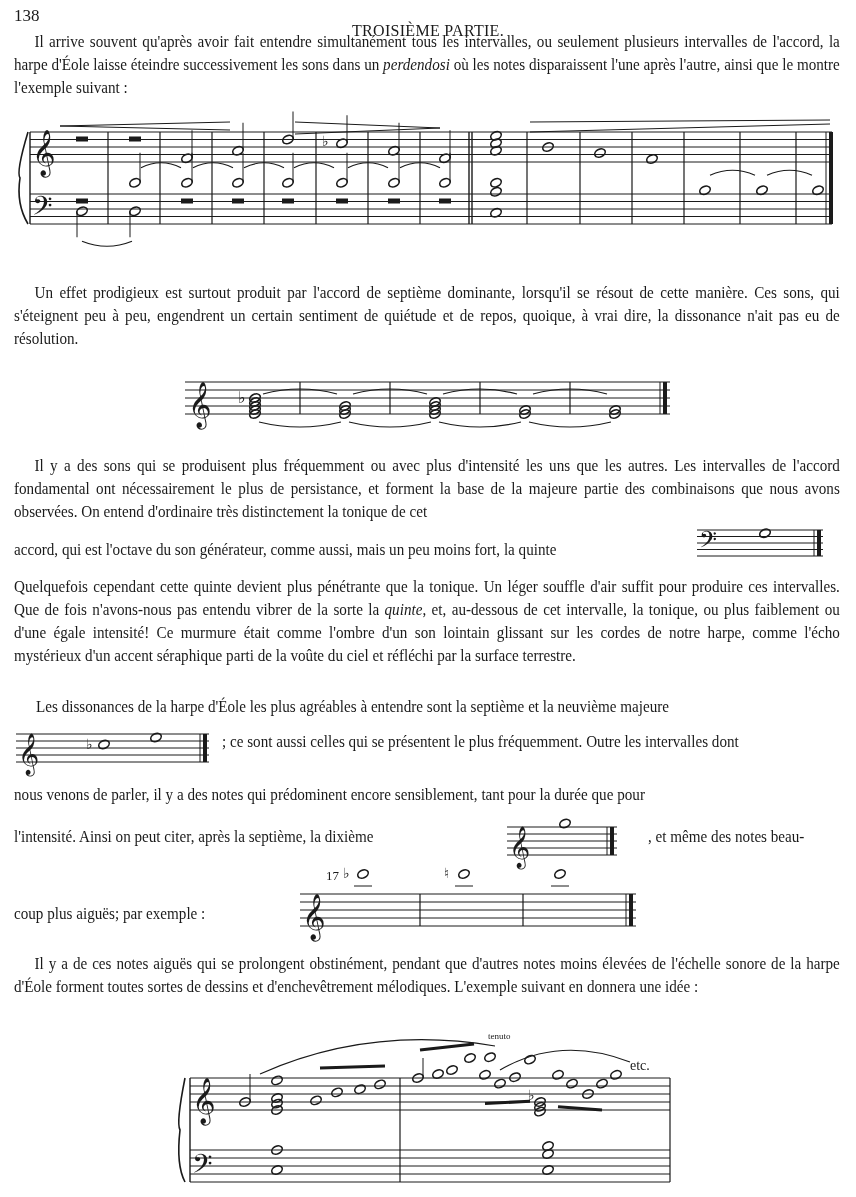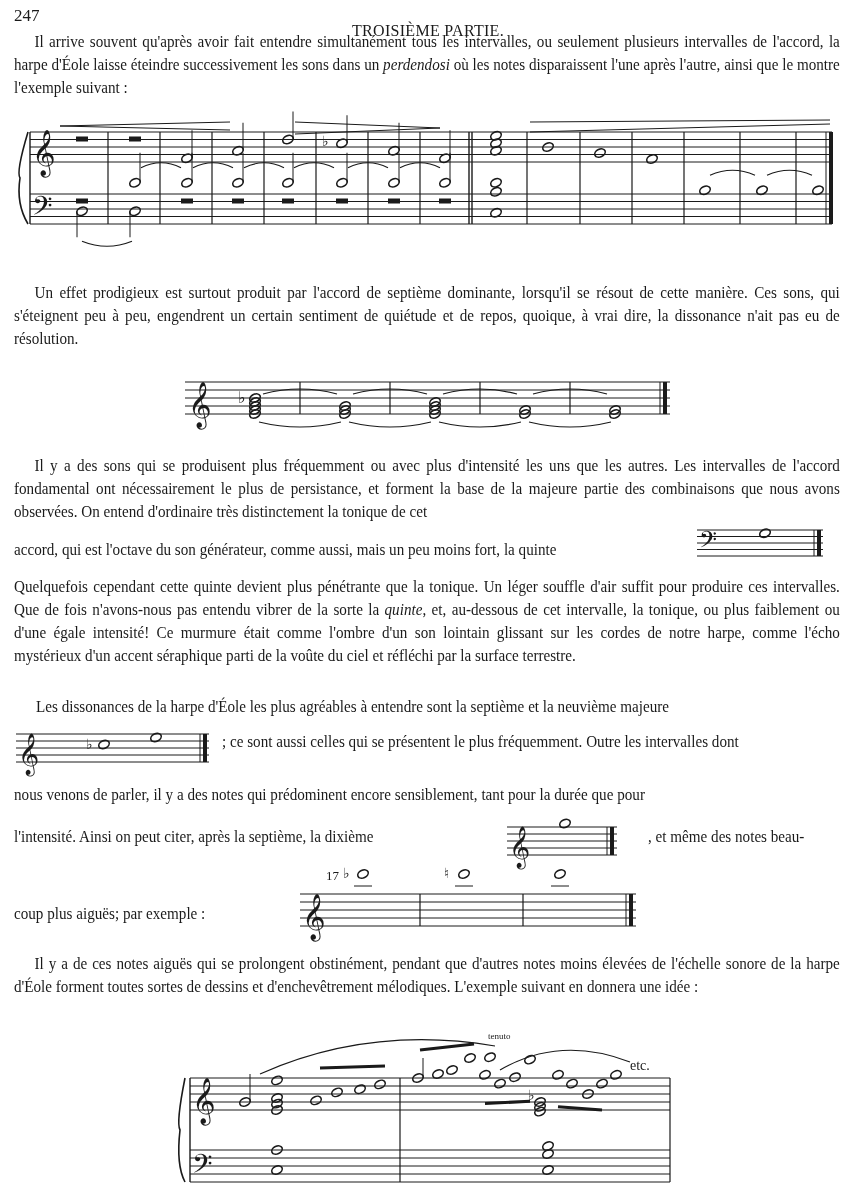--- a/index.html
+++ b/index.html
@@ -15,21 +15,21 @@
   em { font-style: italic; }
   svg.music { position: absolute; overflow: visible; }
   svg.music line, svg.music path { stroke: #1a1a1a; fill: none; }
   .note { fill: none; stroke: #1a1a1a; stroke-width: 1.6; }
   .clef { font-family: "DejaVu Sans", sans-serif; fill: #1a1a1a; }
   .txtsvg { font-family: "Liberation Serif", serif; fill: #1a1a1a; }
 </style>
 </head>
 <body>
 
-<div class="abs page-number">247</div>
+<div class="abs page-number">138</div>
 <div class="abs running-head">TROISIÈME PARTIE.</div>
 
 <div class="para" style="top:30px;"><span class="ind"></span><span>Il arrive souvent qu'après avoir fait entendre simultanément tous les intervalles, ou seulement plusieurs intervalles de l'accord, la harpe d'Éole laisse éteindre successivement les sons dans un </span><em>perdendosi</em><span> où les notes disparaissent l'une après l'autre, ainsi que le montre l'exemple suivant :</span></div>
 
 <svg class="music" style="left:0;top:118px;" width="856" height="145">
   <g id="ex1">
       <line x1="30" x2="832" y1="14" y2="14" stroke-width="1"></line>
       <line x1="30" x2="832" y1="21.5" y2="21.5" stroke-width="1"></line>
       <line x1="30" x2="832" y1="29" y2="29" stroke-width="1"></line>
       <line x1="30" x2="832" y1="36.5" y2="36.5" stroke-width="1"></line>

